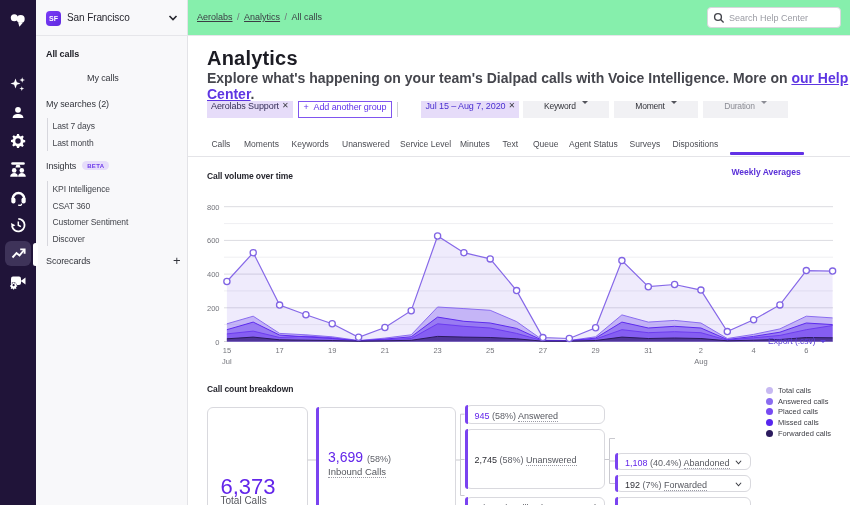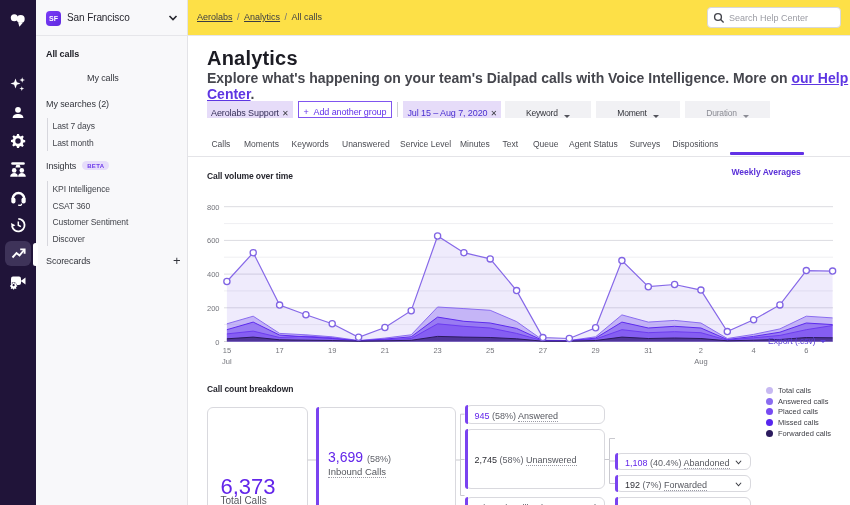--- a/index.html
+++ b/index.html
@@ -23,40 +23,40 @@
 .sf-name { position:absolute; left:31px; top:12px; font-size:10px; letter-spacing:-0.1px; color:#26262e; }
 .sb-chev { position:absolute; left:132px; top:14px; }
 .sb-item { position:absolute; left:10px; font-size:9px; color:#33353c; letter-spacing:-0.1px; }
 .sb-line { position:absolute; left:10.5px; width:1px; background:#d7d7dd; }
 .sb-sub { position:absolute; left:16.5px; font-size:8.5px; color:#43454c; letter-spacing:-0.1px; }
 .beta { display:inline-block; background:#e6dcfa; color:#6d3bea; font-size:6px; font-weight:bold;
   border-radius:6px; padding:2px 5px 1px; margin-left:6px; position:relative; top:-1px; letter-spacing:.3px;}
 .sb-plus { position:absolute; left:137px; top:253px; font-size:13px; color:#33353c; font-weight:400; }
 
 
-.topbar { position:absolute; left:188px; top:0; width:662px; height:36px; background:#fde047; border-bottom:1px solid #e6e6ea; }
+.topbar { position:absolute; left:188px; top:0; width:662px; height:36px; background:#86efac; border-bottom:1px solid #e6e6ea; }
 .crumbs { position:absolute; left:9px; top:12px; font-size:9px; color:#3b3d44; }
 .crumbs a { color:#3b3d44; text-decoration:underline; }
 .crumbs .sep { color:#6e7077; padding:0 2px; }
 .search { position:absolute; left:519px; top:7px; width:134px; height:21px; background:#fff;
   border:1px solid #d7d7dc; border-radius:4px; }
 .search .ph { position:absolute; left:21px; top:5px; font-size:9px; color:#9b9ca4; }
 
 
 .main { position:absolute; left:188px; top:36px; width:662px; height:469px; background:#fff; }
 h1 { position:absolute; left:19px; top:11px; font-size:20px; color:#1c1c24; letter-spacing:0.2px; }
 .sub { position:absolute; left:19px; top:34px; font-size:14px; color:#45464d;font-weight:bold; }
 .sub a { color:#5d35e2; text-decoration:underline; }
 .chips { position:absolute; left:19px; top:65px; height:17px; display:flex; align-items:center; }
-.chip { height:17px; display:flex; align-items:flex-end; border-radius:0; padding:0 4px;
+.chip { height:17px; display:flex; align-items:flex-start; border-radius:0; padding:0 4px;
   font-size:9px; letter-spacing:-0.1px; white-space:nowrap; }
 .chip .x { margin-left:3px; font-size:8px; color:#3c3d44; }
 .chip-p { background:#e6dcf9; color:#352f58; }
 .chip-o { background:#fff; border:1px solid #8055ef; color:#6334ea; margin:0 5.5px; padding:0 4.5px; }
-.chip-p2 { background:#e6dcf9; color:#4a2fd0; margin-left:5px; margin-right:2px; }
+.chip-p2 { background:#e6dcf9; color:#4a2fd0; margin-left:23px; margin-right:2px; }
 .chip-g { background:#f1f1f4; color:#313239; margin-left:5.5px; font-size:8.5px; letter-spacing:-0.2px; padding:0 21px; }
 .chip-dim { color:#8b8c94; }
 .caret { display:inline-block; margin-left:6px; width:0; height:0; border-left:3px solid transparent;
   border-right:3px solid transparent; border-top:3.5px solid #52535a; }
 .vdiv { width:1px; height:15px; background:#cfcfd4; }
 
 
 .tabs { position:absolute; left:0px; top:100px; width:662px; height:21px; border-bottom:1px solid #e4e4e8; }
 .tabs span { position:absolute; top:3px; font-size:8.5px; color:#4b4c53; white-space:nowrap; }
 .tabs .on { color:#5a30d8; font-weight:bold; }

